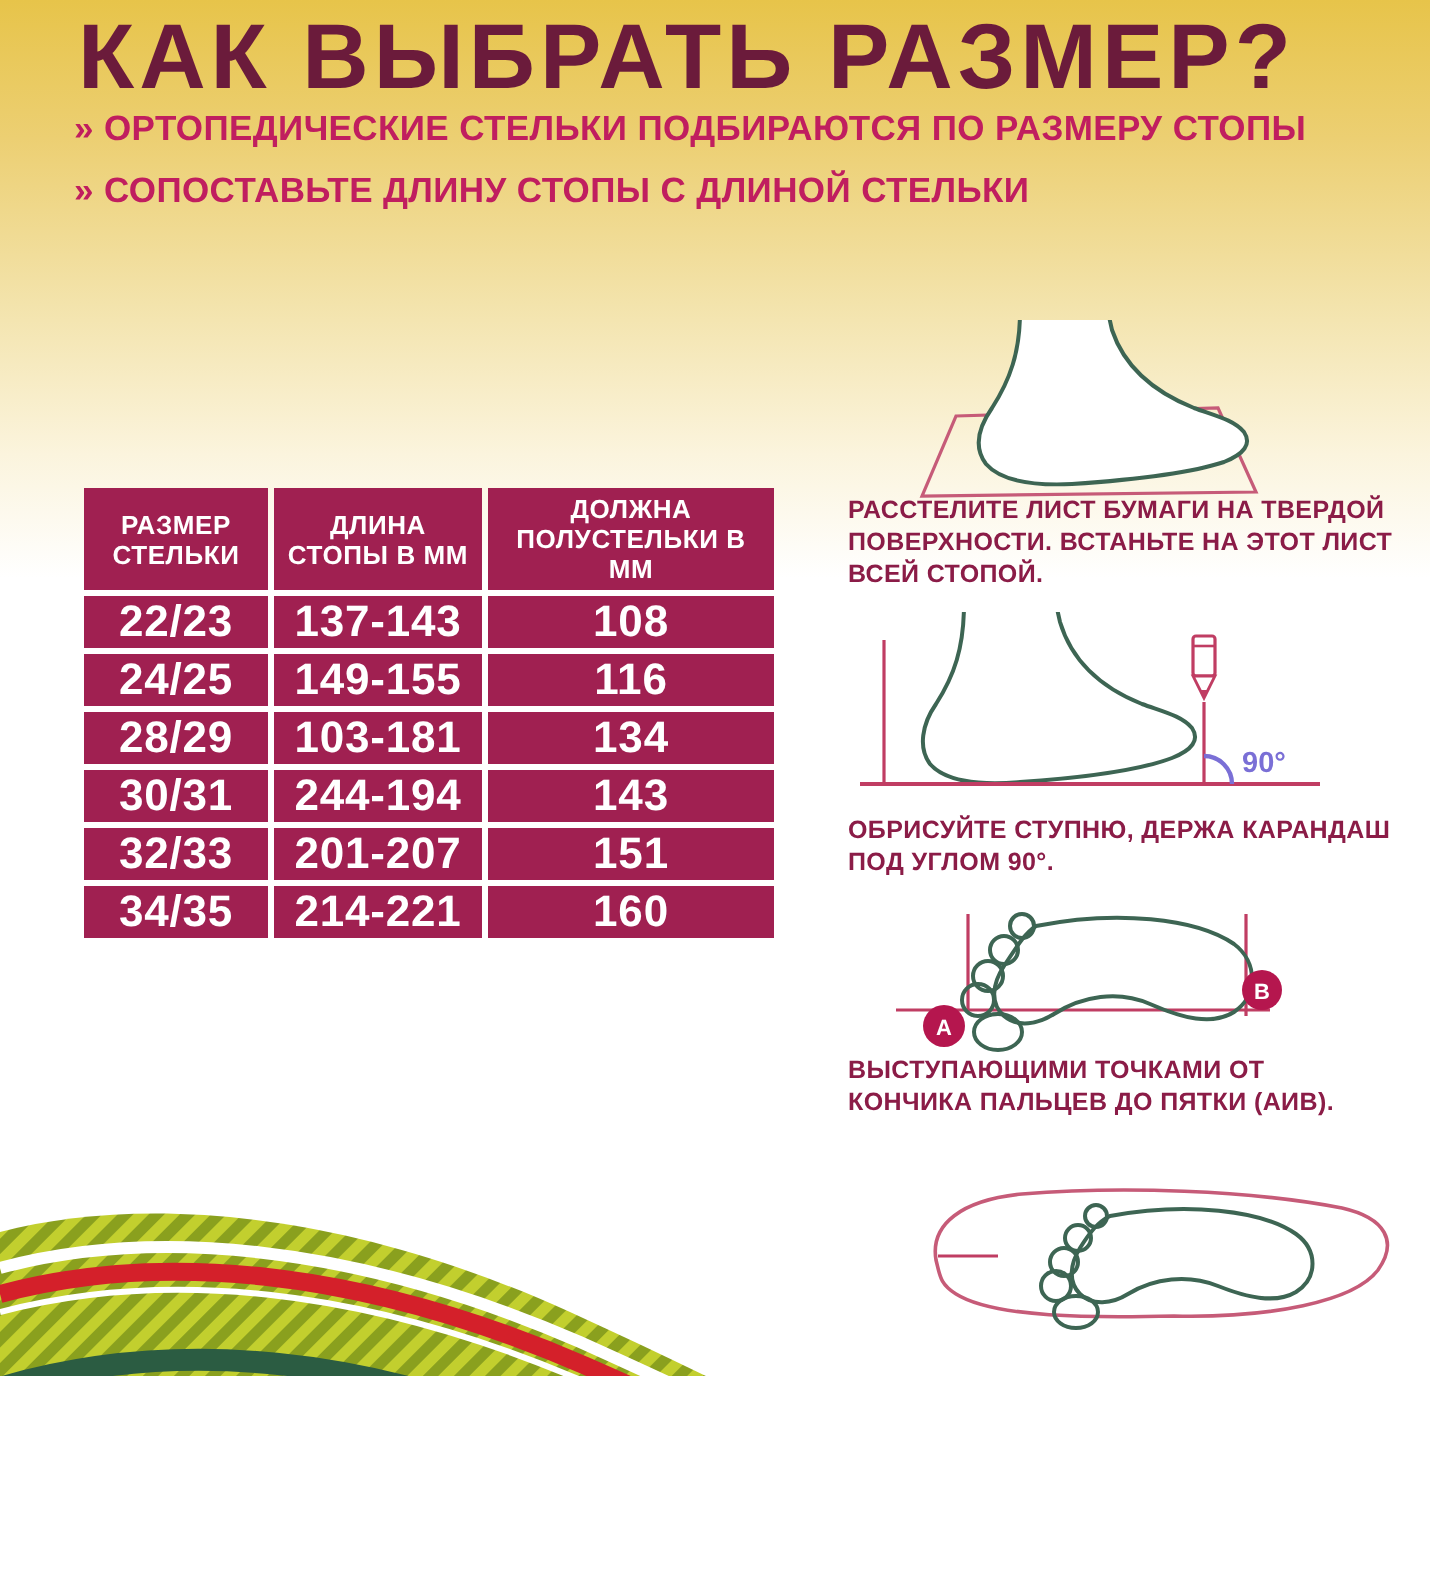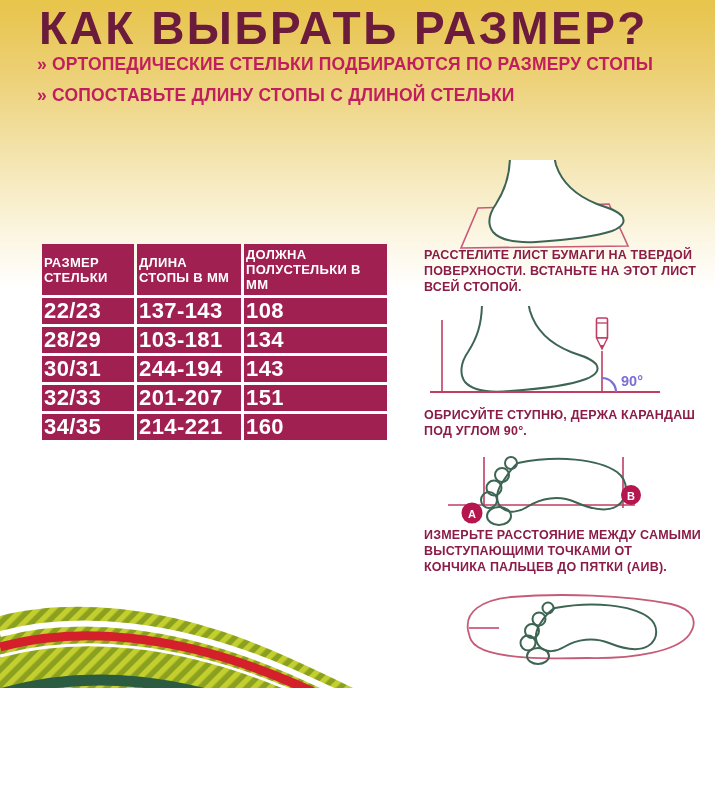--- a/index.html
+++ b/index.html
@@ -6,21 +6,21 @@
   body{font-family:"Liberation Sans","DejaVu Sans",sans-serif;}
   .page{position:relative;width:715px;height:688px;overflow:hidden;
     background:linear-gradient(180deg,#e7c44a 0%,#eccf72 10%,#f3e3ab 22%,#fbf4dd 33%,#ffffff 42%,#ffffff 100%);}
   .title{position:absolute;left:39px;top:1px;font-size:46px;font-weight:bold;
     color:#6b1b3b;letter-spacing:2.5px;white-space:nowrap;}
   .bullets{position:absolute;left:37px;top:49px;width:662px;
     font-size:17.5px;line-height:30.5px;font-weight:bold;color:#c01e5f;letter-spacing:.2px;}
   .bullets p{margin:0;}
   .em{text-shadow:.6px 0 0 currentColor;}
   table.sizes{position:absolute;left:39px;top:241px;border-collapse:separate;border-spacing:3px;}
-  table.sizes th,table.sizes td{background:#a02051;color:#ffffff;text-align:left;vertical-align:middle;}
+  table.sizes th,table.sizes td{background:#a02051;color:#ffffff;text-align:center;vertical-align:middle;}
   table.sizes th{font-size:13px;line-height:15px;font-weight:bold;height:36px;padding:3px 2px;letter-spacing:.3px;}
   table.sizes td{font-size:22px;font-weight:bold;height:26px;padding:0 2px;letter-spacing:.4px;}
   .c1{width:92px;}.c2{width:104px;}.c3{width:143px;}
   .illo{position:absolute;}
   .cap{position:absolute;left:424px;width:282px;font-size:12.5px;line-height:16px;
     font-weight:bold;color:#8b1c47;letter-spacing:.2px;}
   .wave{position:absolute;left:0;top:596px;}
   .logo{position:absolute;left:37px;top:716px;width:245px;height:56px;background:#b12040;
     display:flex;align-items:center;padding-left:16px;box-sizing:border-box;z-index:5;gap:47px;}
   .brand{color:#ffffff;font-size:20px;font-weight:bold;letter-spacing:2.5px;margin-left:15px;}
@@ -51,20 +51,25 @@
     <tbody>
         <tr>
       <th>РАЗМЕР СТЕЛЬКИ</th>
       <th>ДЛИНА СТОПЫ В ММ</th>
       <th>ДОЛЖНА ПОЛУСТЕЛЬКИ В ММ</th>
     </tr>
     <tr>
       <td>22/23</td>
       <td>137-143</td>
       <td>108</td>
+    </tr>
+    <tr>
+      <td>24/25</td>
+      <td>149-155</td>
+      <td>116</td>
     </tr>
     <tr>
       <td>28/29</td>
       <td>103-181</td>
       <td>134</td>
     </tr>
     <tr>
       <td>30/31</td>
       <td>244-194</td>
       <td>143</td>
@@ -129,21 +134,20 @@
     <g>
       <circle cx="49" cy="63" r="10.5" fill="#b5164e"></circle>
       <text x="49" y="67.5" font-size="11" font-weight="bold" fill="#ffffff" text-anchor="middle">А</text>
     </g>
     <g>
       <circle cx="208" cy="45" r="10" fill="#b5164e"></circle>
       <text x="208" y="49.5" font-size="11" font-weight="bold" fill="#ffffff" text-anchor="middle">В</text>
     </g>
   </svg>
   <div class="cap" style="top:527px;">
-    <div>ИЗМЕРЬТЕ РАССТОЯНИЕ МЕЖДУ САМЫМИ</div>
     <div>ВЫСТУПАЮЩИМИ ТОЧКАМИ ОТ</div>
     <div>КОНЧИКА ПАЛЬЦЕВ ДО ПЯТКИ (АИВ).</div>
   </div>
 
   <svg class="illo" style="left:455px;top:592px;" width="250" height="74" viewBox="0 0 250 74">
     <path d="M 13,38 C 10,20 26,8 56,5 C 105,1 170,3 216,12 C 238,17 244,29 234,43
              C 222,59 180,67 132,66 C 92,67 42,67 23,55 C 15,50 15,46 13,38 Z" fill="none" stroke="#c65b78" stroke-width="1.8"></path>
     <line x1="14" y1="36" x2="44" y2="36" stroke="#c03d63" stroke-width="1.5"></line>
     <path d="M 100,16 C 138,9 176,13 193,25 C 204,33 204,47 193,54 C 183,60 169,57 154,51
              C 139,45 122,47 109,55 C 101,60 91,61 85,55 C 79,49 80,40 85,32 C 90,24 94,19 100,16 Z" fill="none" stroke="#3d6553" stroke-width="2"></path>

